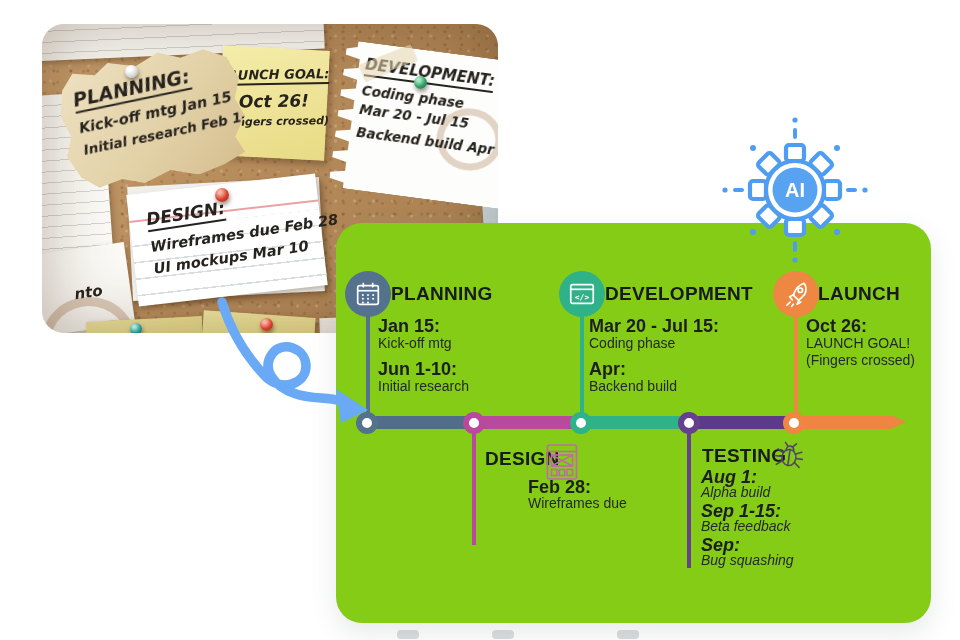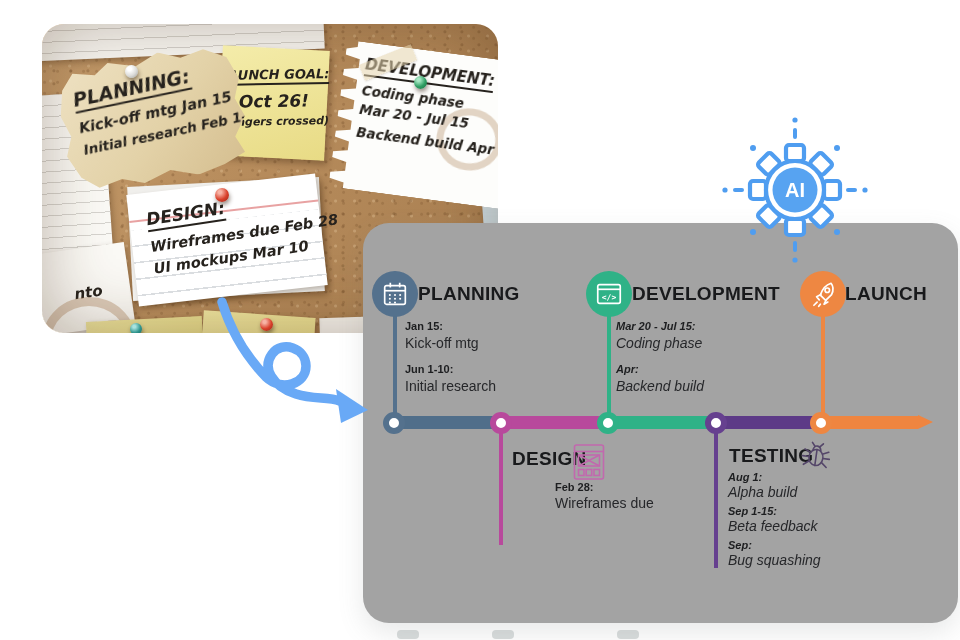--- a/index.html
+++ b/index.html
@@ -23,33 +23,33 @@
   .hand-line{white-space:nowrap;}
   .pin{position:absolute;width:14px;height:14px;border-radius:50%;box-shadow:1px 3px 4px rgba(40,20,5,.45);z-index:7;}
   .pin-white{background:radial-gradient(circle at 35% 30%,#ffffff 0 15%,#dcdcda 55%,#9c9c9a 100%);}
   .pin-green{background:radial-gradient(circle at 35% 30%,#a8e8c4 0 12%,#2f9e63 55%,#1c6e42 100%);}
   .pin-red{background:radial-gradient(circle at 35% 30%,#f7b3a5 0 12%,#d9402b 55%,#8f2417 100%);}
   .pin-teal{background:radial-gradient(circle at 35% 30%,#a9e3de 0 12%,#2e948d 55%,#1b625d 100%);}
   .stain-ring{border-radius:50%;border:8px solid rgba(158,110,60,.32);background:transparent;}
   .tape{background:rgba(229,214,175,.55);box-shadow:0 1px 2px rgba(60,35,10,.15);}
 
   
-  .card{left:363px;top:223px;width:595px;height:400px;border-radius:26px;background:#a3a3a3;
+  .card{left:336px;top:223px;width:595px;height:400px;border-radius:26px;background:#84cc16;
         box-shadow:0 10px 26px rgba(110,120,120,.16);}
   .phase-icon{width:46px;height:46px;border-radius:50%;display:flex;align-items:center;justify-content:center;z-index:3;}
   .phase-title{font-size:19px;font-weight:800;letter-spacing:.3px;color:#191a1c;line-height:22px;white-space:nowrap;}
   .stem{width:4px;z-index:1;}
   .bar-seg{height:13px;top:193px;z-index:2;}
   .bar-tip{width:0;height:0;border-top:7px solid transparent;border-bottom:7px solid transparent;
            border-left:15px solid #ef8540;top:192px;z-index:2;}
   .node{width:22px;height:22px;border-radius:50%;background:#ffffff;border:6px solid #888;
         box-sizing:border-box;top:189px;z-index:4;}
   .tl-body{z-index:3;}
   .entry{margin-bottom:9px;}
-  .e-date{font-size:11px;font-weight:bold;color:#1d1e20;line-height:17px;white-space:nowrap;}
+  .e-date{font-size:18px;font-weight:bold;color:#1d1e20;line-height:17px;white-space:nowrap;}
   .e-desc{font-size:14px;color:#26272a;line-height:17px;white-space:nowrap;}
   .tl-body.tight .entry{margin-bottom:4px;}
   .tl-body.tight .e-date,.tl-body.tight .e-desc{line-height:15px;}
   .tl-body.mid .entry{margin-bottom:8px;}
   .tl-body.mid .e-date,.tl-body.mid .e-desc{line-height:16px;padding-left:44px;}
 
   .bottom-mark{width:22px;height:9px;border-radius:4px;background:#d9dddd;top:630px;z-index:0;}
 </style>
 </head>
 <body>
@@ -187,21 +187,21 @@
     </div>
 
     <div class="abs phase-icon" style="left: 223px; top: 48px; background-color: rgb(47, 178, 135);">
       <svg width="30" height="30" viewBox="0 0 32 32" fill="none" stroke="#ffffff" stroke-width="1.8">
         <rect x="4" y="6" width="24" height="20" rx="2"></rect>
         <line x1="4" y1="11" x2="28" y2="11"></line>
         <text x="16" y="22.5" text-anchor="middle" font-family="DejaVu Sans Mono, monospace" font-size="8.5" font-weight="bold" fill="#ffffff" stroke="none">&lt;/&gt;</text>
       </svg>
     </div>
     <div class="abs phase-title" style="left:269px;top:60px;">DEVELOPMENT</div>
-    <div class="abs tl-body" style="left:253px;top:95px;font-style:italic;">
+    <div class="abs tl-body" style="left:253px;top:95px;">
       <div class="entry">
         <div class="e-date">Mar 20 - Jul 15:</div>
         <div class="e-desc">Coding phase</div>
       </div>
       <div class="entry">
         <div class="e-date">Apr:</div>
         <div class="e-desc">Backend build</div>
       </div>
     </div>
 
@@ -209,20 +209,27 @@
       <svg width="30" height="30" viewBox="0 0 28 28" fill="none" stroke="#ffffff" stroke-width="1.6" stroke-linecap="round" stroke-linejoin="round">
         <path d="M21.5,4 C23.5,6.5 24,10.5 22,14.5 L16.5,20 L11.5,15 C13.5,9 16.5,5.5 21.5,4 Z"></path>
         <circle cx="18" cy="10.5" r="2.1"></circle>
         <path d="M12,14.5 L8,16.5 L10.5,19.5"></path>
         <path d="M17,19.5 L15,23.5 L18.5,21.5"></path>
         <path d="M8.5,21.5 L5.5,24.5"></path>
           <path d="M11.5,23.5 L10,25.5"></path>
       </svg>
     </div>
     <div class="abs phase-title" style="left:482px;top:60px;">LAUNCH</div>
+    <div class="abs tl-body" style="left:470px;top:95px;">
+      <div class="entry">
+        <div class="e-date">Oct 26:</div>
+        <div class="e-desc">LAUNCH GOAL!</div>
+        <div class="e-desc">(Fingers crossed)</div>
+      </div>
+    </div>
 
     <div class="abs phase-title" style="left:149px;top:225px;">DESIGN</div>
     <div class="abs" style="left:210px;top:219px;">
       <svg width="32" height="40" viewBox="0 0 32 40" fill="none" stroke="#c268ae" stroke-width="1.6">
         <rect x="1.5" y="3" width="29" height="34" rx="2"></rect>
         <line x1="1.5" y1="9.5" x2="30.5" y2="9.5"></line>
         <rect x="5.5" y="13" width="21" height="11"></rect>
         <line x1="5.5" y1="13" x2="26.5" y2="24"></line>
           <line x1="26.5" y1="13" x2="5.5" y2="24"></line>
         <rect x="5.5" y="27.5" width="5.5" height="6"></rect>

